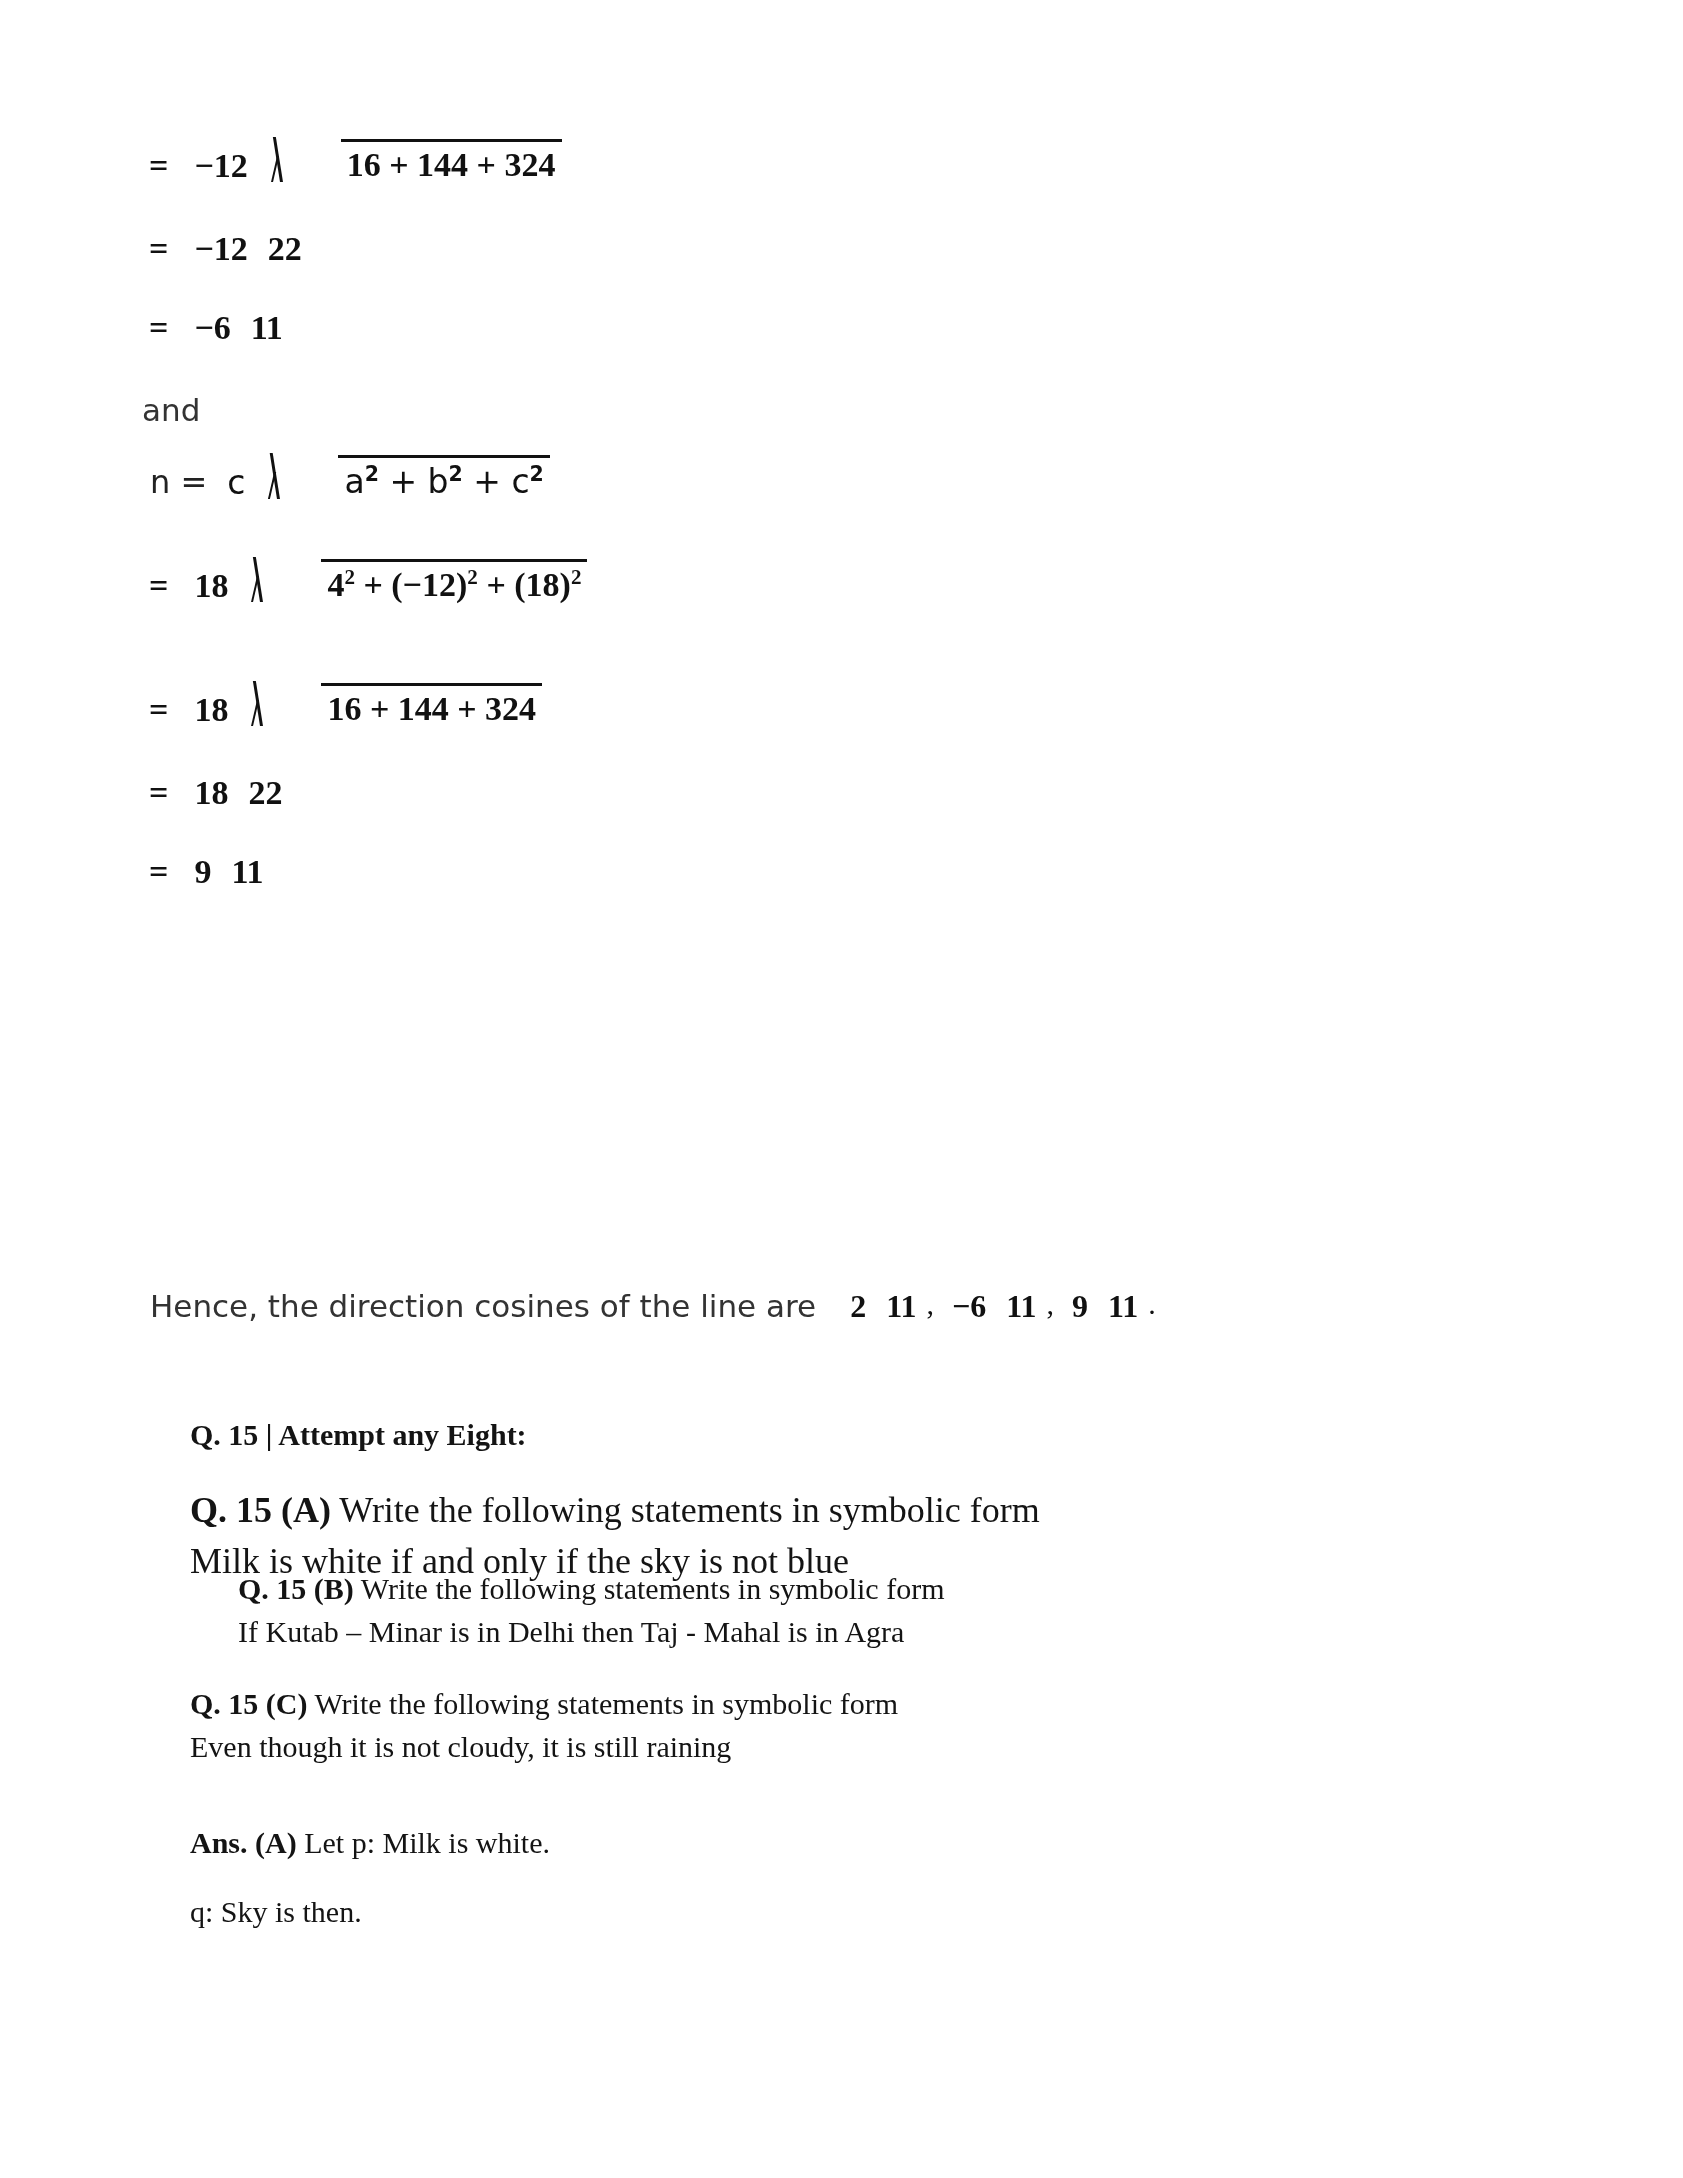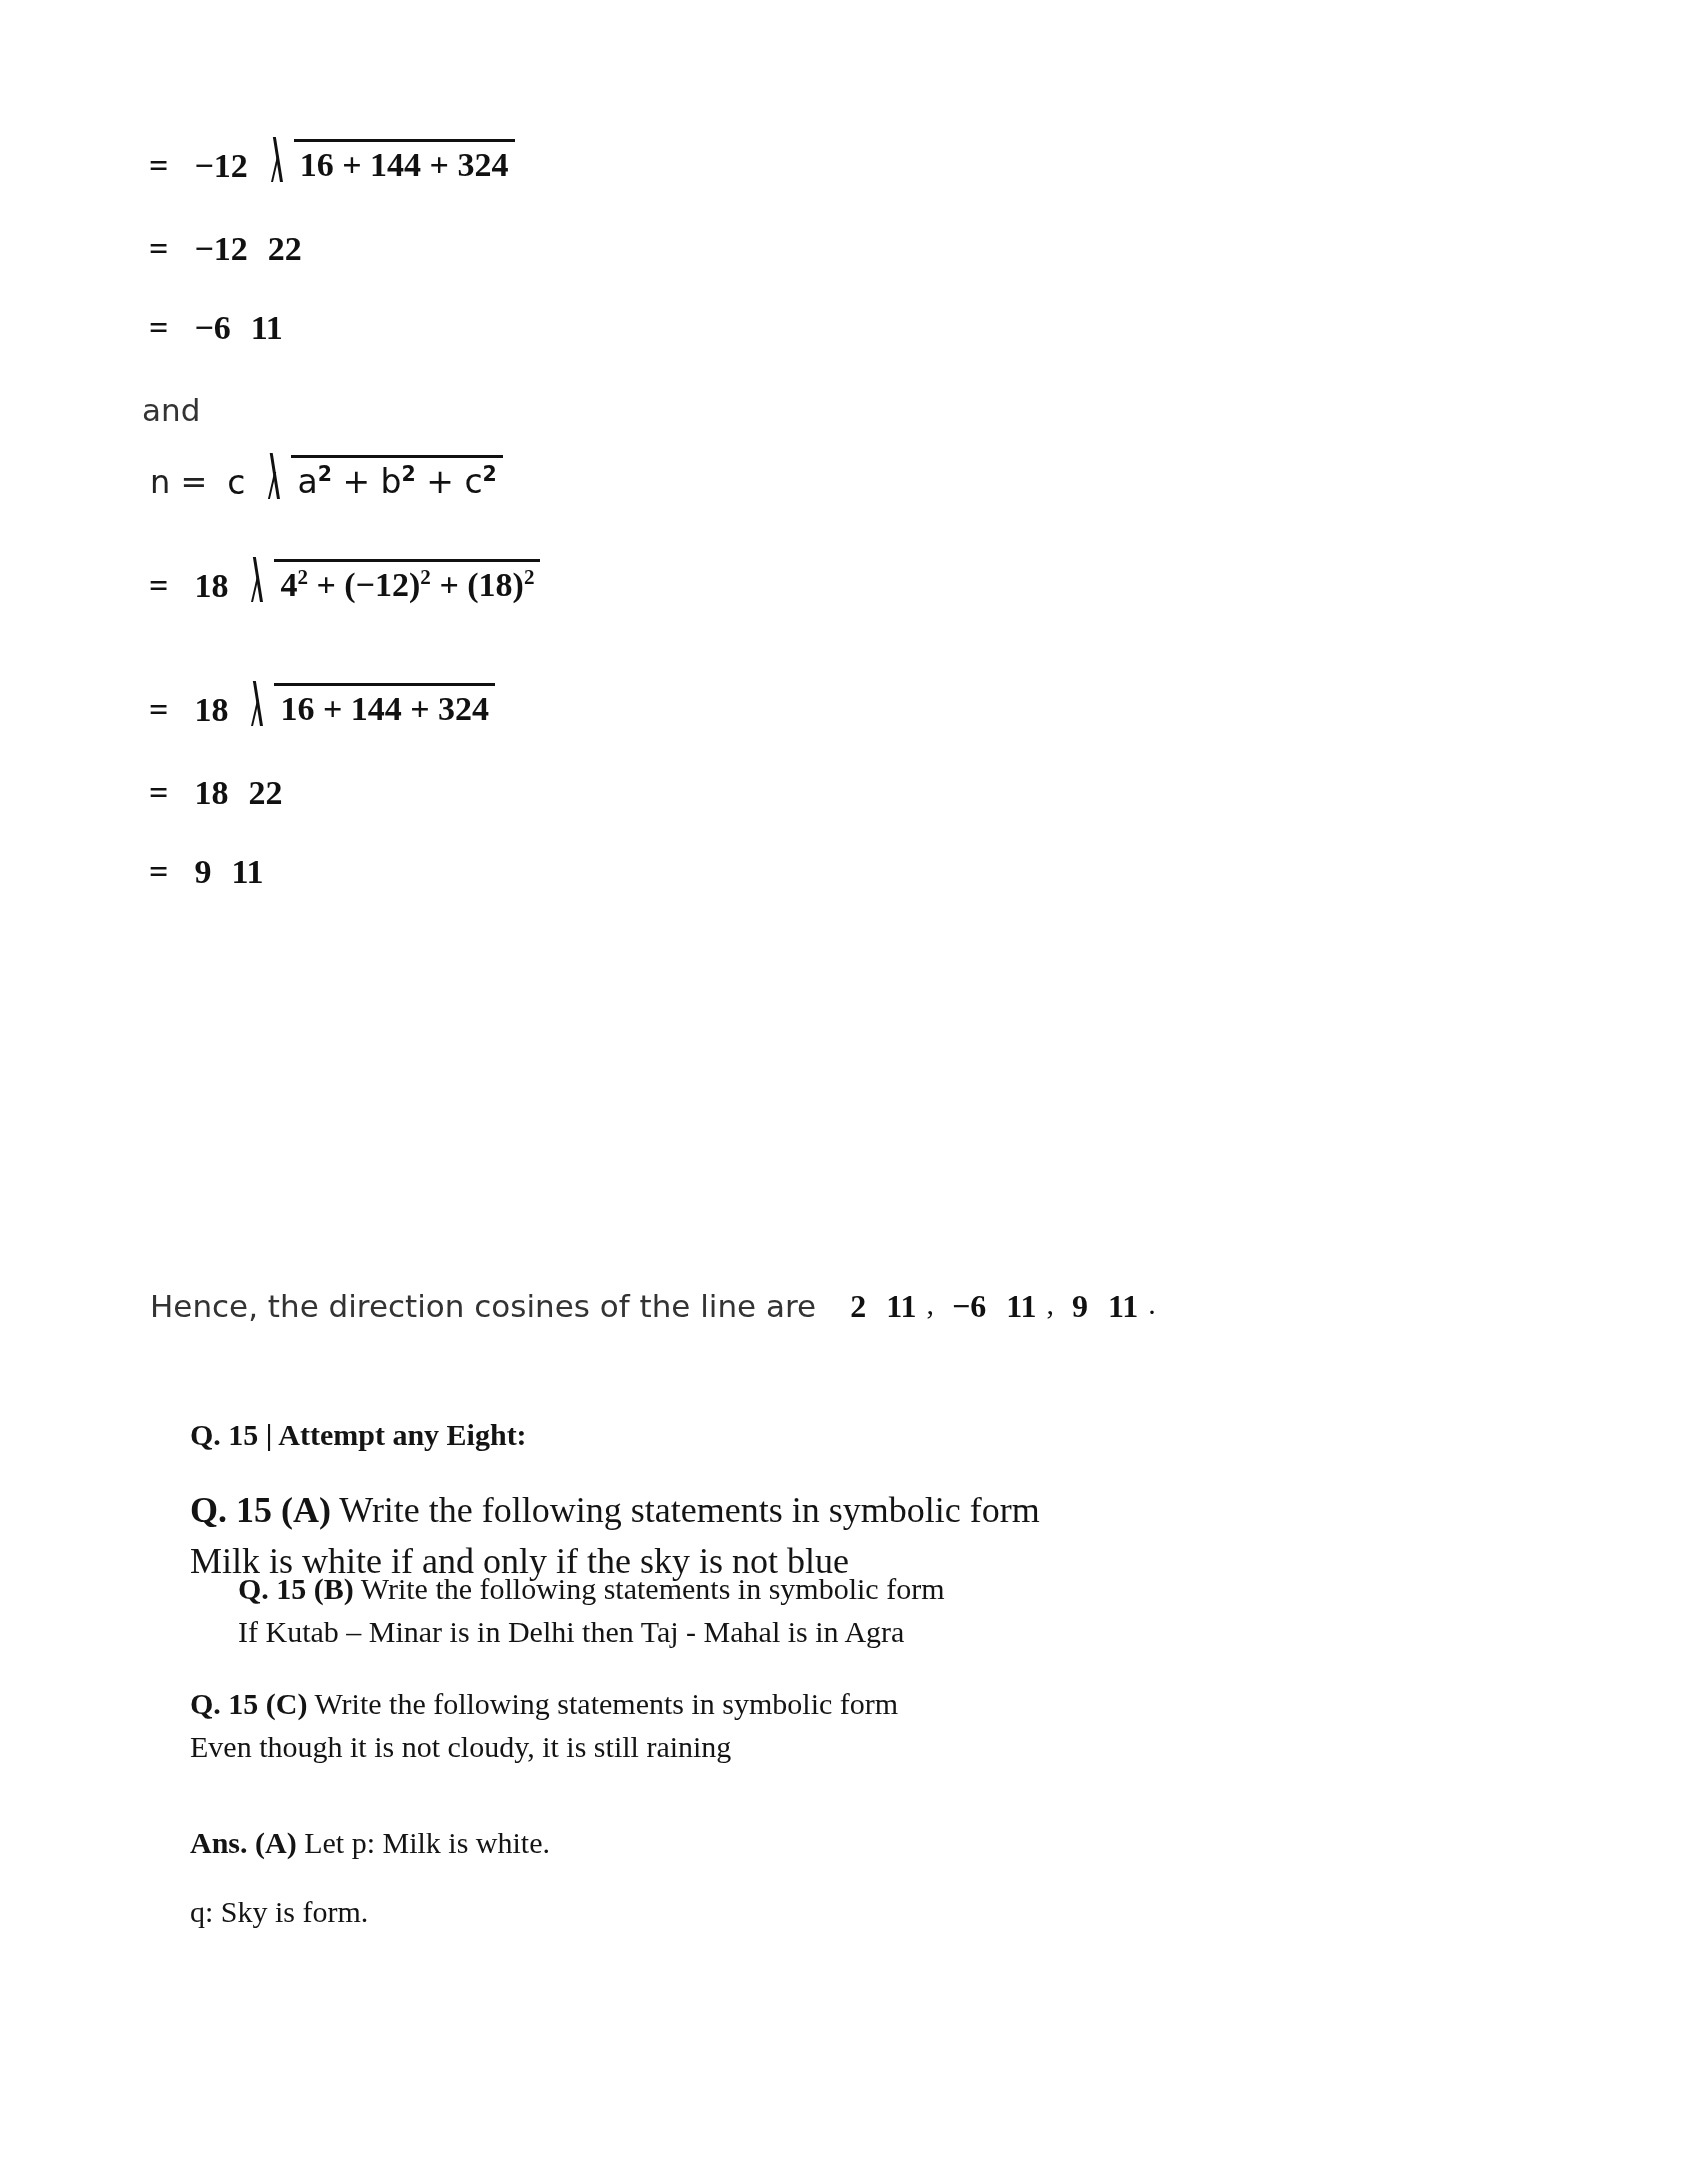--- a/index.html
+++ b/index.html
@@ -64,20 +64,21 @@
     height: 3px;
     background: #111;
     margin: 3px 0;
   }
 
   
   .sqrt {
     display: inline-flex;
     align-items: stretch;
     position: relative;
+    gap: 47px;
   }
   .sqrt > .radical {
     display: inline-block;
     position: relative;
     width: 26px;
     flex: none;
   }
   .sqrt > .radical::before {
     content: "";
     position: absolute;
@@ -276,16 +277,16 @@
   <div class="ptext" style="left:190px; top:1683px; font-size:30px; width:1188px;">
     <span class="bold">Q. 15 (C)</span>
     <span>Write the following statements in symbolic form</span><br>
     <span>Even though it is not cloudy, it is still raining</span>
   </div>
 
   <div class="ptext" style="left:190px; top:1822px; font-size:30px;">
     <span class="bold">Ans. (A)</span>
     <span>Let p: Milk is white.</span>
   </div>
-  <div class="ptext" style="left:190px; top:1891px; font-size:30px;">q: Sky is form.</div>
+  <div class="ptext" style="left:190px; top:1891px; font-size:30px;">q: Sky is then.</div>
 
 </div>
 
 
 </body></html>

